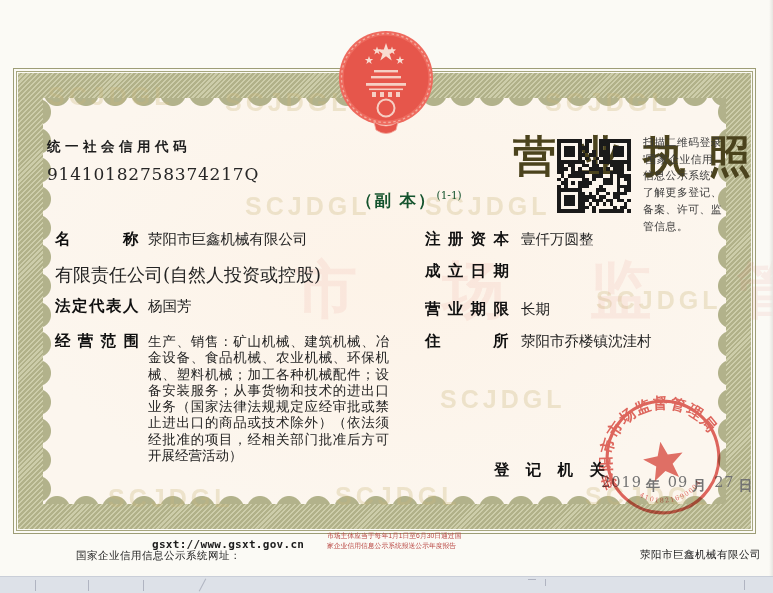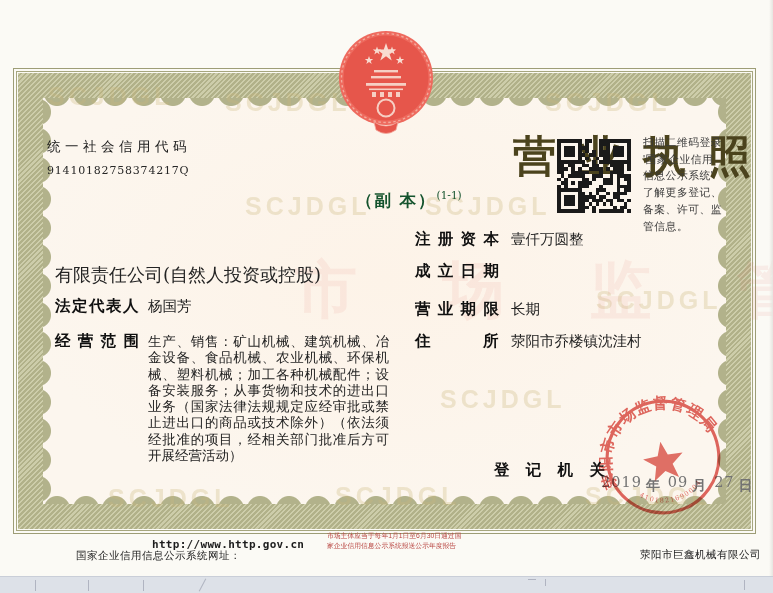--- a/index.html
+++ b/index.html
@@ -32,41 +32,41 @@
 
   
   .wm{position:absolute;font-weight:bold;font-size:25px;letter-spacing:4px;
     color:rgba(203,182,124,0.30);white-space:nowrap;}
   .wm-center{position:absolute;left:295px;top:248px;font-size:62px;font-weight:bold;
     letter-spacing:34px;color:rgba(224,118,112,0.10);white-space:nowrap;}
 
   
   .emblem{position:absolute;left:336px;top:26px;width:100px;height:112px;z-index:4;}
   .credit{position:absolute;left:47px;top:138px;z-index:3;}
-  .credit-label{font-size:13.5px;font-weight:normal;letter-spacing:4.5px;color:#1d1d1d;}
+  .credit-label{font-size:13.5px;font-weight:bold;letter-spacing:4.5px;color:#1d1d1d;}
   .credit-code{margin-top:8px;font-family:"DejaVu Serif","Liberation Serif",serif;
-    font-size:11px;letter-spacing:0.8px;color:#262626;}
+    font-size:17px;letter-spacing:0.8px;color:#262626;}
   .title{position:absolute;left:0;right:0;top:128px;text-align:right;z-index:3;
     font-size:43px;font-weight:bold;color:#4b431d;letter-spacing:22px;text-indent:22px;
     font-family:"Liberation Sans","DejaVu Sans",sans-serif;}
   .subtitle{position:absolute;left:356px;top:189px;z-index:3;font-size:16.5px;
     letter-spacing:2px;color:#14532d;font-weight:bold;}
   .subtitle sup{font-size:10.5px;font-weight:normal;letter-spacing:0;
     font-family:"DejaVu Serif",serif;}
   .qr{position:absolute;left:557px;top:139px;width:74px;height:74px;z-index:3;}
   .qr svg{width:100%;height:100%;}
   .qr-caption{position:absolute;left:643px;top:134px;width:98px;z-index:3;
     font-size:10.8px;line-height:1.55;color:#3a3a3a;white-space:pre-line;letter-spacing:0.5px;}
 
   
   .frow{position:absolute;display:flex;align-items:flex-start;z-index:3;}
   .flabel{display:inline-block;flex:0 0 auto;font-weight:bold;color:#101010;
     font-size:15.5px;letter-spacing:1.5px;white-space:nowrap;}
   .fl .flabel{width:93px;}
-  .fr .flabel{width:96px;}
+  .fr .flabel{width:96px;margin-left:10px;}
   .fvalue{font-family:"DejaVu Serif","Liberation Serif",serif;font-size:14.5px;
     color:#232323;white-space:nowrap;padding-top:1px;}
   .fvalue-scope{white-space:normal;width:241px;font-size:13.5px;line-height:16.3px;
     text-align:justify;padding-top:2px;}
   .reg-label{position:absolute;left:494px;top:436px;z-index:3;font-size:15.5px;
     font-weight:bold;letter-spacing:6px;color:#101010;margin-top:24px;}
   .date-line{position:absolute;left:597px;top:477px;z-index:3;font-size:14px;
     font-weight:bold;color:#737373;white-space:nowrap;}
   .date-line .num{position:relative;top:-3px;font-weight:normal;
     font-family:"DejaVu Serif",serif;font-size:14.5px;letter-spacing:1px;margin:0 4px;}
@@ -416,20 +416,24 @@
         <rect x="18" y="20" width="1" height="1"></rect>
         <rect x="20" y="20" width="1" height="1"></rect>
       </svg></div>
   <div class="qr-caption">扫描二维码登录
 '国家企业信用
 信息公示系统'
 了解更多登记、
 备案、许可、监
 管信息。</div>
 
+  <div class="frow fl" style="left:55px;top:229px">
+    <span class="flabel">名　　　称</span>
+    <span class="fvalue">荥阳市巨鑫机械有限公司</span>
+  </div>
   <div class="frow fl" style="left:55px;top:262px">
     <span class="fvalue" style="font-size:18px">有限责任公司(自然人投资或控股)</span>
   </div>
   <div class="frow fl" style="left:55px;top:331px">
     <span class="flabel">经 营 范 围</span>
     <span class="fvalue fvalue-scope">生产、销售：矿山机械、建筑机械、冶金设备、食品机械、农业机械、环保机械、塑料机械；加工各种机械配件；设备安装服务；从事货物和技术的进出口业务（国家法律法规规定应经审批或禁止进出口的商品或技术除外）（依法须经批准的项目，经相关部门批准后方可开展经营活动）</span>
   </div>
   <div class="frow fl" style="left:55px;top:296px">
     <span class="flabel">法定代表人</span>
     <span class="fvalue">杨国芳</span>
@@ -469,21 +473,21 @@
         <path d="M70,53 L75.6,68.2 L91.9,68.9 L79.1,79 L83.5,94.6 L70,85.6 L56.5,94.6 L60.9,79 L48.1,68.9 L64.4,68.2 Z" fill="#dd5a52"></path>
         <path id="sealArcB" d="M 34,105 A 51,51 0 0 0 106,105" fill="none"></path>
         <text font-size="7" fill="#dd5a52" letter-spacing="1.5" font-family="DejaVu Serif,serif">
           <textPath href="#sealArcB" startOffset="4">4101821690004</textPath>
         </text>
       </g>
     </svg>
   </div>
 
   <div class="f-label">国家企业信用信息公示系统网址：</div>
-  <div class="f-url">http://www.http.gov.cn</div>
+  <div class="f-url">gsxt://www.gsxt.gov.cn</div>
   <div class="f-note">市场主体应当于每年1月1日至6月30日通过国
 家企业信用信息公示系统报送公示年度报告</div>
   <div class="f-producer">荥阳市巨鑫机械有限公司</div>
 
   <div class="strip">
     <i style="left:35px;top:3px;width:1px;height:11px"></i>
     <i style="left:88px;top:3px;width:1px;height:11px"></i>
     <i style="left:143px;top:3px;width:1px;height:11px"></i>
     <i style="left:202px;top:1px;width:1px;height:14px;transform:rotate(28deg)"></i>
     <i style="left:528px;top:2px;width:8px;height:1px"></i>

